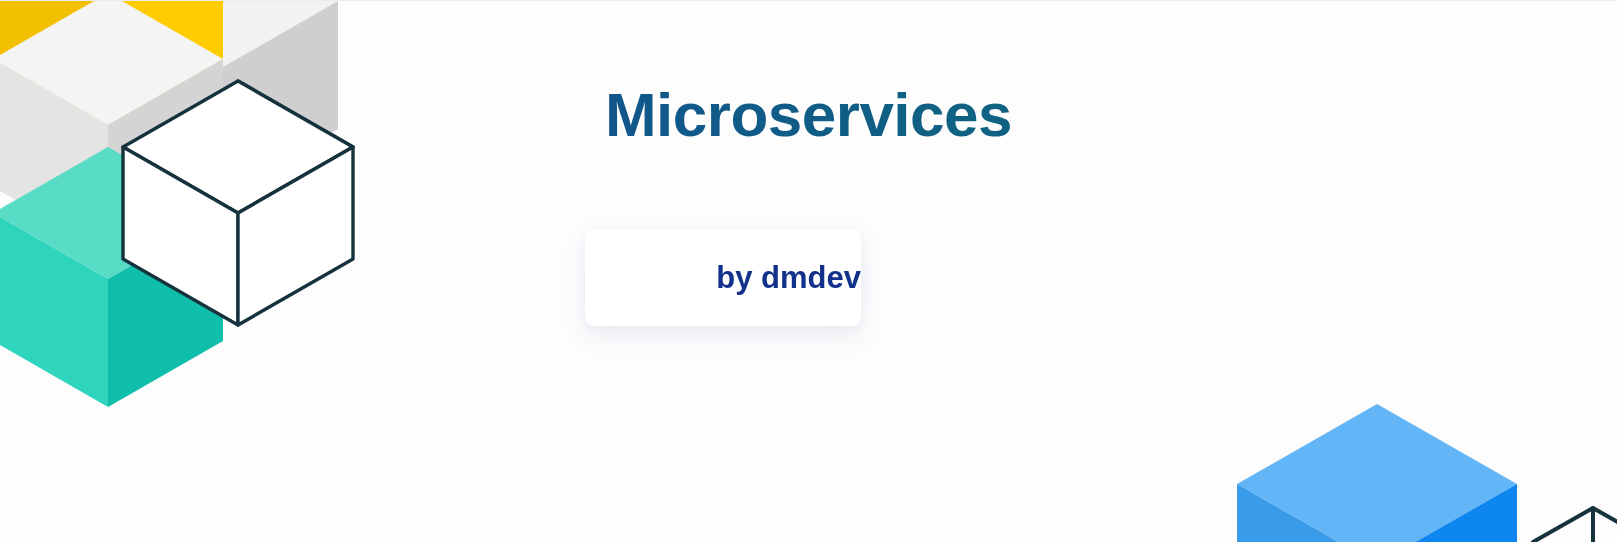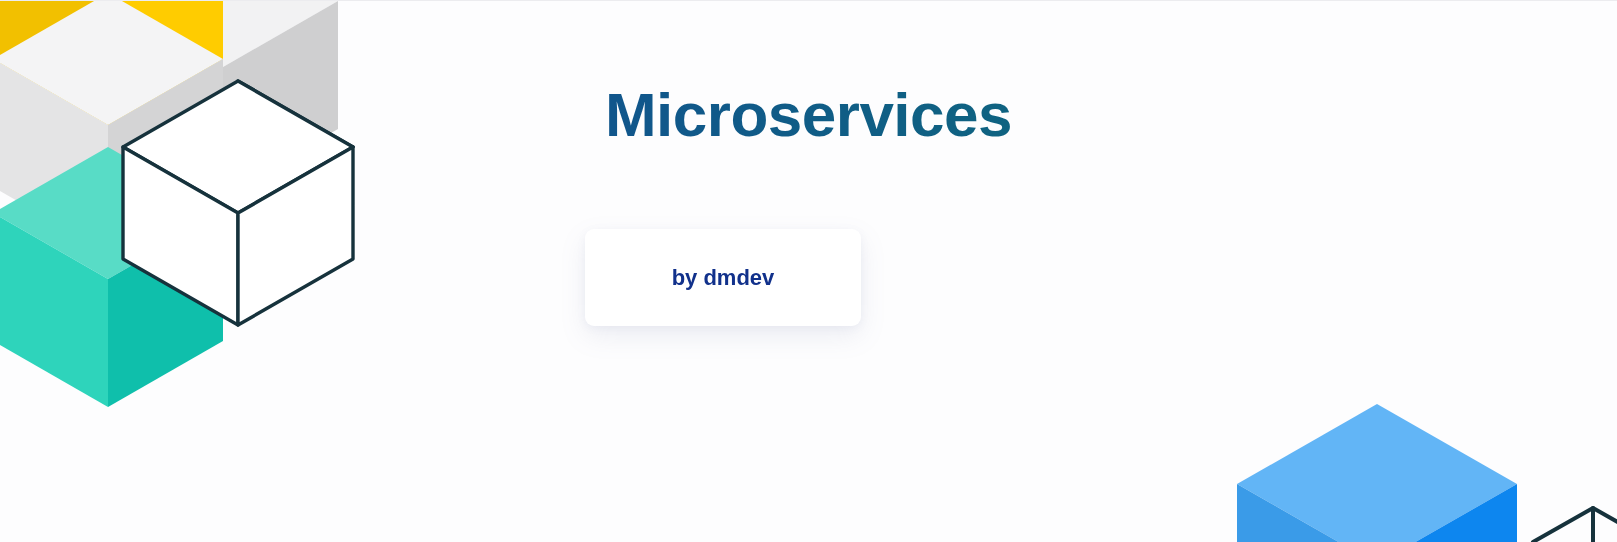--- a/index.html
+++ b/index.html
@@ -70,21 +70,22 @@
     color: #11318b;
     font-weight: bold;
     white-space: nowrap;
   }
 
   .card-author {
     left: 585px;
     top: 228px;
     width: 276px;
     height: 97px;
-    font-size: 22px;
+    font-size: 31px;
+    justify-content: flex-end;
   }
 
   .card-format {
     left: 735px;
     top: 383px;
     width: 384px;
     height: 97px;
     font-size: 33px;
   }
 </style>

